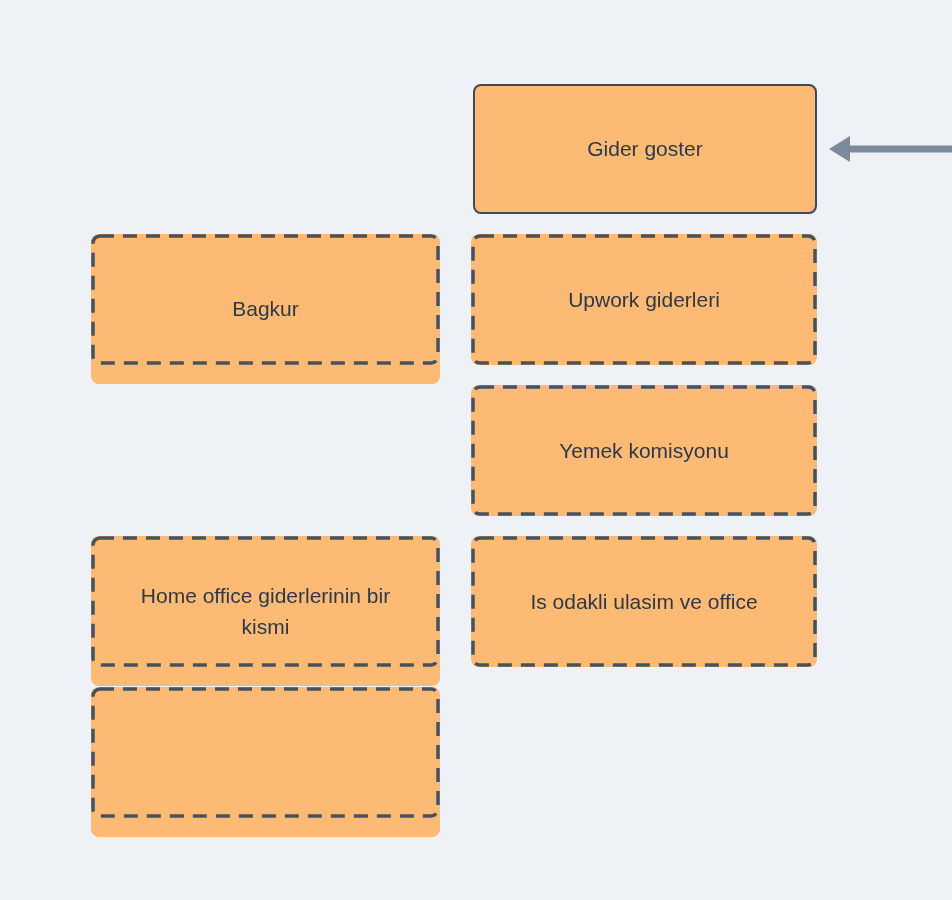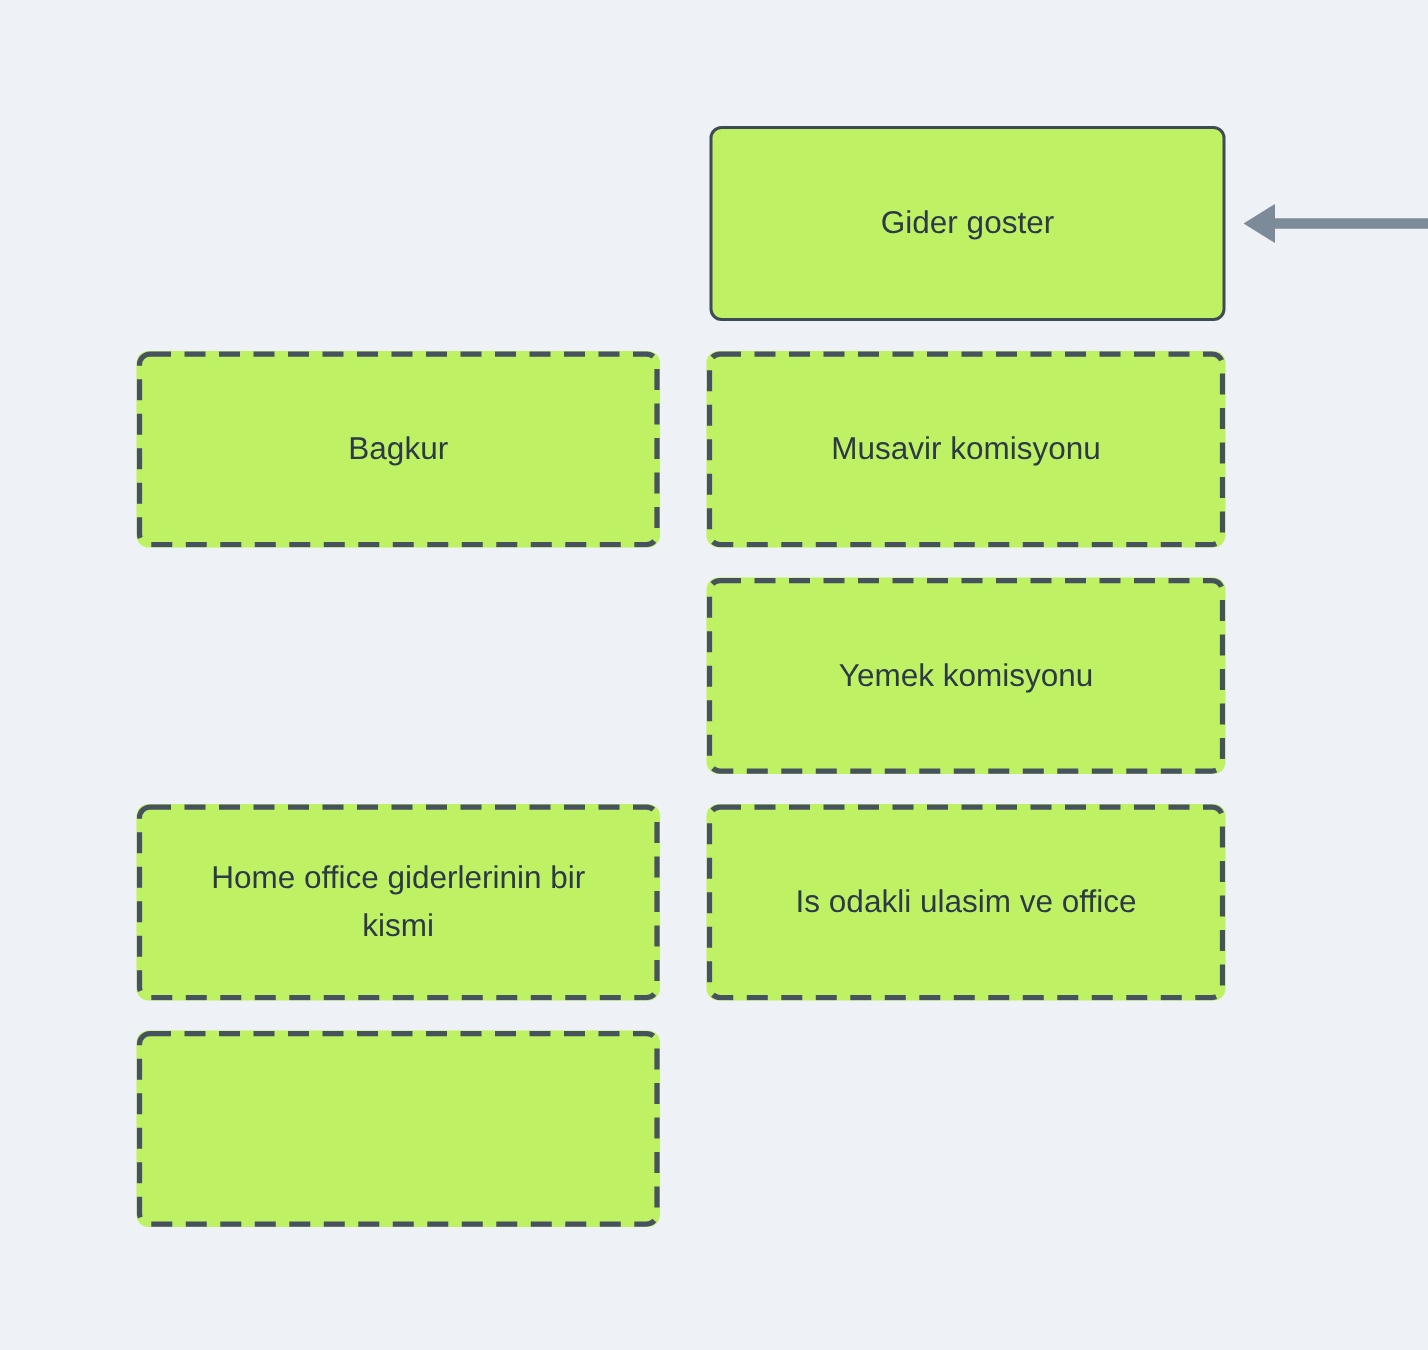--- a/index.html
+++ b/index.html
@@ -18,39 +18,39 @@
     width: 952px;
     height: 900px;
   }
   .node {
     position: absolute;
     box-sizing: border-box;
     display: flex;
     align-items: center;
     justify-content: center;
     text-align: center;
-    background: #bef264;
+    background: #fdba74;
     border-radius: 8px;
     color: #2d3948;
     font-size: 21px;
     font-weight: 500;
     line-height: 1.5;
   }
   .root-node {
     left: 473px;
     top: 84px;
     width: 344px;
     height: 130px;
     border: 2.5px solid #3f4a59;
     padding: 0 30px;
   }
   .card {
     padding: 0 40px;
   }
-  .col-left  { left: 91px;  width: 349px; height: 131px; }
+  .col-left  { left: 91px;  width: 349px; height: 150px; }
   .col-right { left: 471px; width: 346px; height: 131px; }
   .row-1 { top: 234px; }
   .row-2 { top: 385px; }
   .row-3 { top: 536px; }
   .row-4 { top: 687px; }
   .dash-border {
     position: absolute;
     left: 0;
     top: 0;
     pointer-events: none;
@@ -83,21 +83,21 @@
     <svg class="dash-border" width="349" height="131">
       <rect x="2" y="2" width="345" height="127" rx="7" fill="none" stroke="#47525f" stroke-width="3.5" stroke-dasharray="14 9"></rect>
     </svg>
     <span class="card-label">Bagkur</span>
   </div>
 
   <div class="node card col-right row-1">
     <svg class="dash-border" width="346" height="131">
       <rect x="2" y="2" width="342" height="127" rx="7" fill="none" stroke="#47525f" stroke-width="3.5" stroke-dasharray="14 9"></rect>
     </svg>
-    <span class="card-label">Musavir komisyonu</span>
+    <span class="card-label">Upwork giderleri</span>
   </div>
 
 
   <div class="node card col-right row-2">
     <svg class="dash-border" width="346" height="131">
       <rect x="2" y="2" width="342" height="127" rx="7" fill="none" stroke="#47525f" stroke-width="3.5" stroke-dasharray="14 9"></rect>
     </svg>
     <span class="card-label">Yemek komisyonu</span>
   </div>
 

